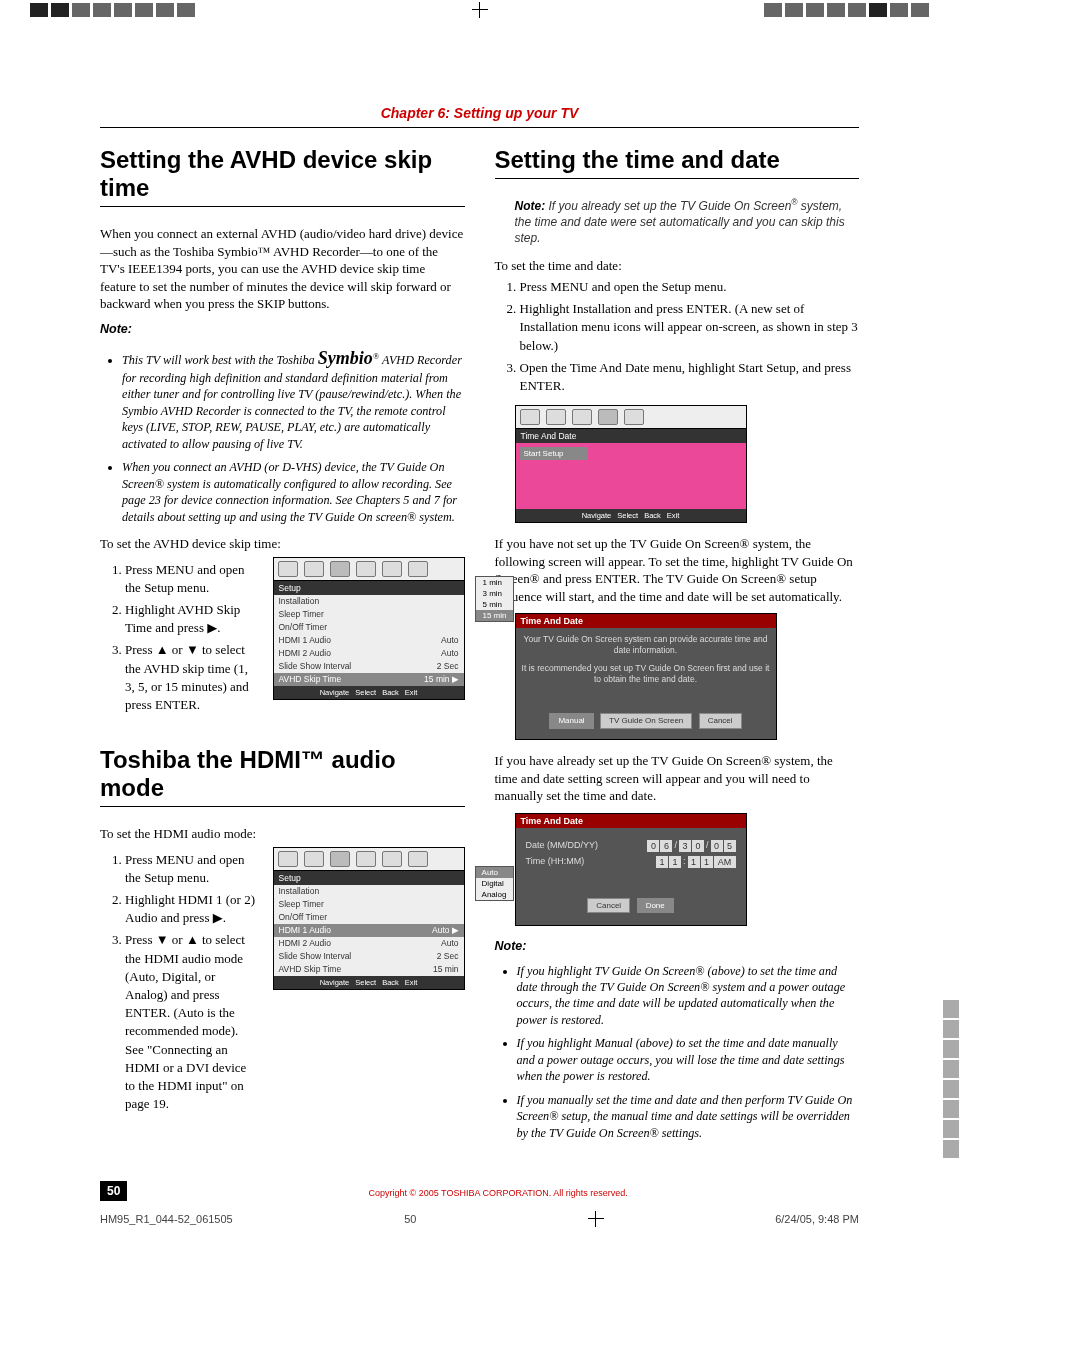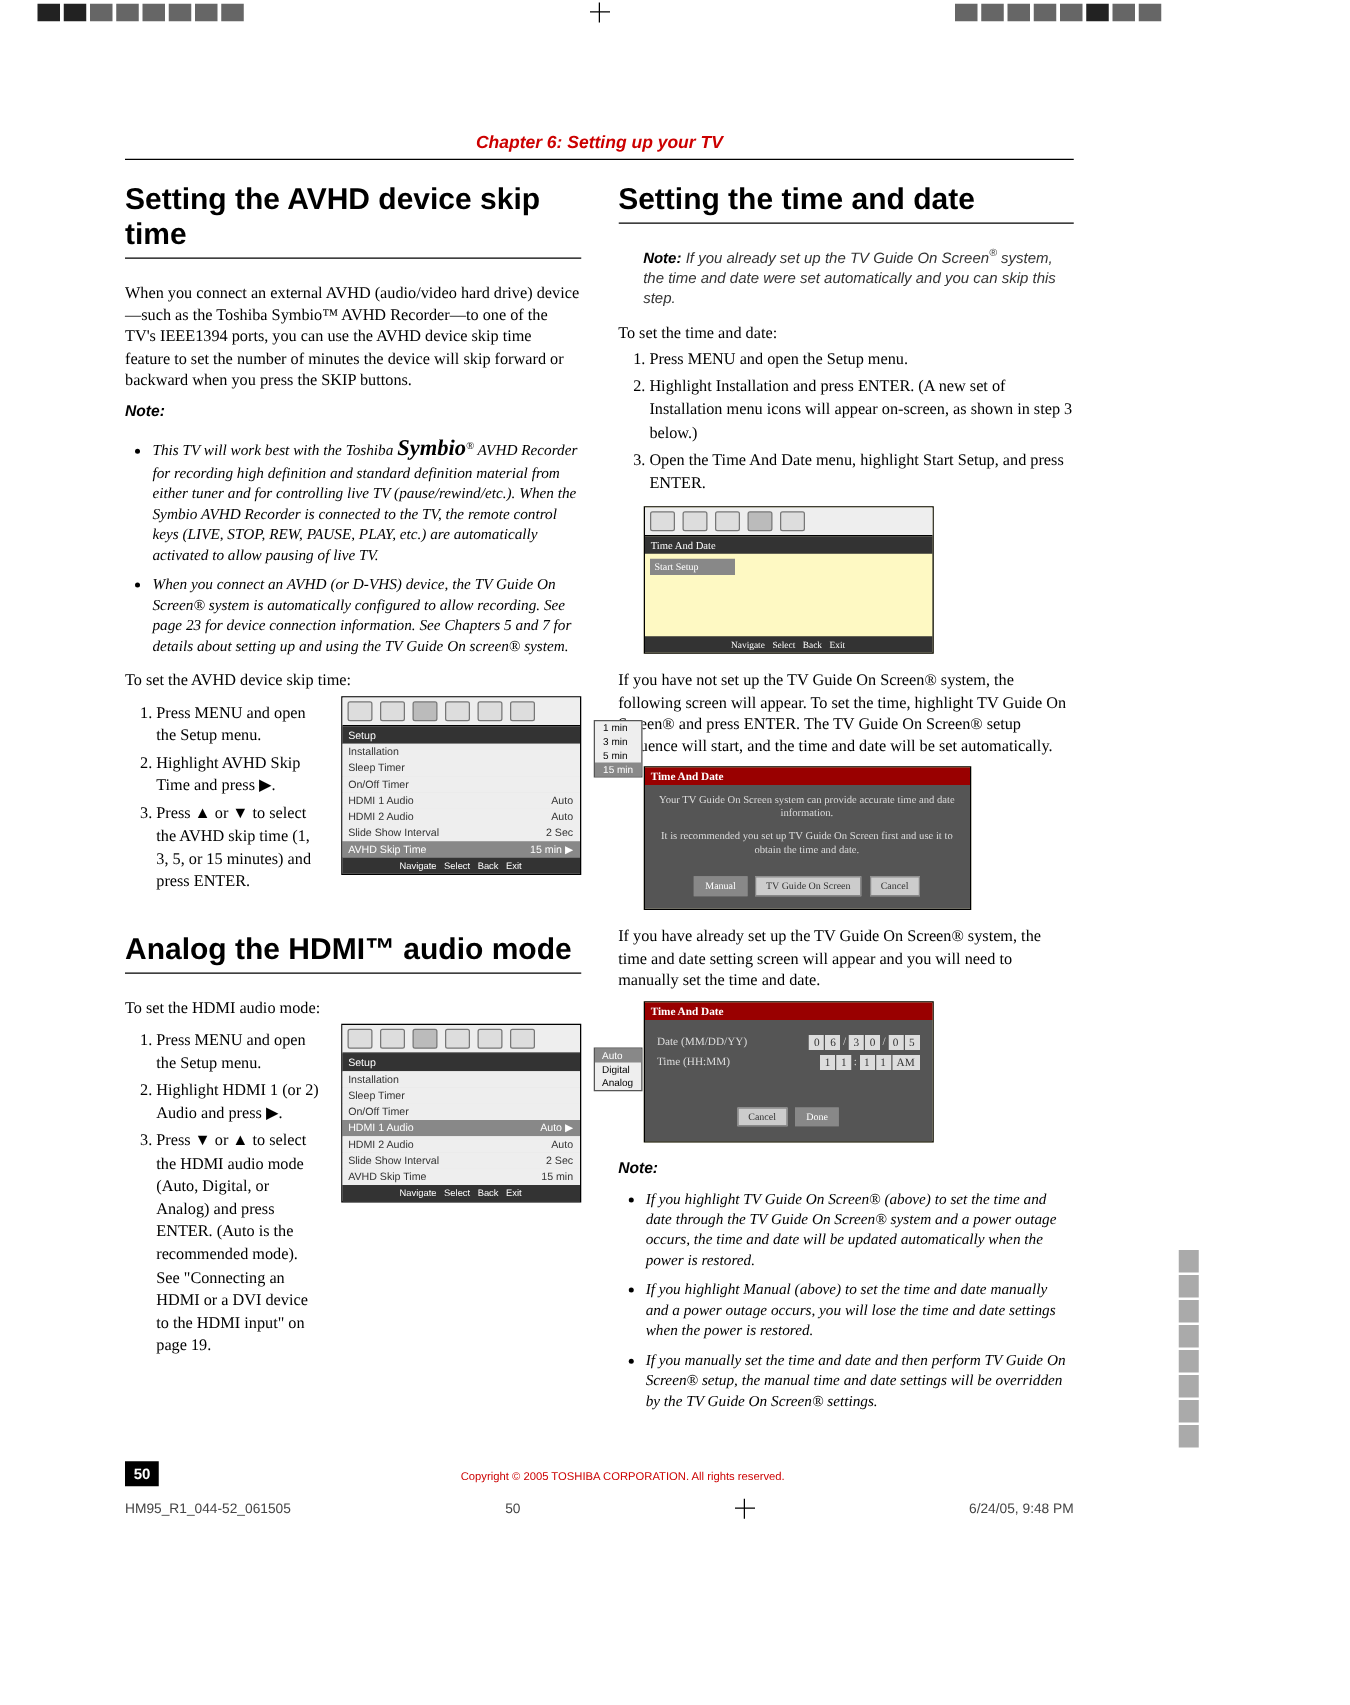--- a/index.html
+++ b/index.html
@@ -95,22 +95,22 @@
     font-family: Arial, sans-serif;
     font-style: italic;
     font-size: 12px;
     line-height: 1.35;
     color: #333;
     padding-left: 20px;
     margin-bottom: 10px;
   }
   .blue-note .nlabel { font-weight: bold; color: #000; }
   .tv-screen {
-    width: 230px; border:1px solid #000; background:#fef9c3;
-    font-family:Liberation Serif, serif; font-size:8.5px;
+    width: 230px; border:1px solid #000; background:#ec4899;
+    font-family:Liberation Sans, sans-serif; font-size:8.5px;
     margin:6px 0 12px 20px;
   }
   .panel-wrap { display:flex; gap:15px; align-items:flex-start; }
   .panel-wrap .step-text { flex:1; }
   .side-markers { display:flex; flex-direction:column; gap:2px; }
   .side-sq { width:16px; height:18px; background:#aaa; }
   .footer {
     margin-top: 30px;
     font-size: 9px;
     font-family: Arial, sans-serif;
@@ -232,21 +232,21 @@
             </div>
             <div class="ui-footer">
               <span>Navigate</span>
               <span>Select</span>
               <span>Back</span>
               <span>Exit</span>
             </div>
           </div>
         </div>
 
-        <h1 style="margin-top:22px;">Analog the HDMI™ audio mode</h1>
+        <h1 style="margin-top:22px;">Toshiba the HDMI™ audio mode</h1>
         <div class="title-rule"></div>
         <p class="proc-head">To set the HDMI audio mode:</p>
         <div class="panel-wrap">
           <div class="step-text">
             <ol class="steps">
               <li>Press MENU and open the Setup menu.</li>
               <li>Highlight HDMI 1 (or 2) Audio and press ▶.</li>
               <li>Press ▼ or ▲ to select the HDMI audio mode (Auto, Digital, or Analog) and press ENTER. (Auto is the recommended mode). See "Connecting an HDMI or a DVI device to the HDMI input" on page 19.</li>
             </ol>
           </div>
@@ -340,21 +340,21 @@
         </div>
 
         <p>If you have not set up the TV Guide On Screen® system, the following screen will appear. To set the time, highlight TV Guide On Screen® and press ENTER. The TV Guide On Screen® setup sequence will start, and the time and date will be set automatically.</p>
 
         <div class="tv-screen" style="width:260px;">
           <div class="red-title">Time And Date</div>
           <div class="gray-body">
             <div>Your TV Guide On Screen system can provide accurate time and date information.</div>
             <div style="height:6px;"></div>
             <div>It is recommended you set up TV Guide On Screen first and use it to obtain the time and date.</div>
-            <div style="margin-top:12px;">
+            <div style="margin-top:24px;">
               <span class="btn sel">Manual</span>
               <span class="btn">TV Guide On Screen</span>
               <span class="btn">Cancel</span>
             </div>
           </div>
         </div>
 
         <p>If you have already set up the TV Guide On Screen® system, the time and date setting screen will appear and you will need to manually set the time and date.</p>
 
         <div class="tv-screen" style="width:230px;">

